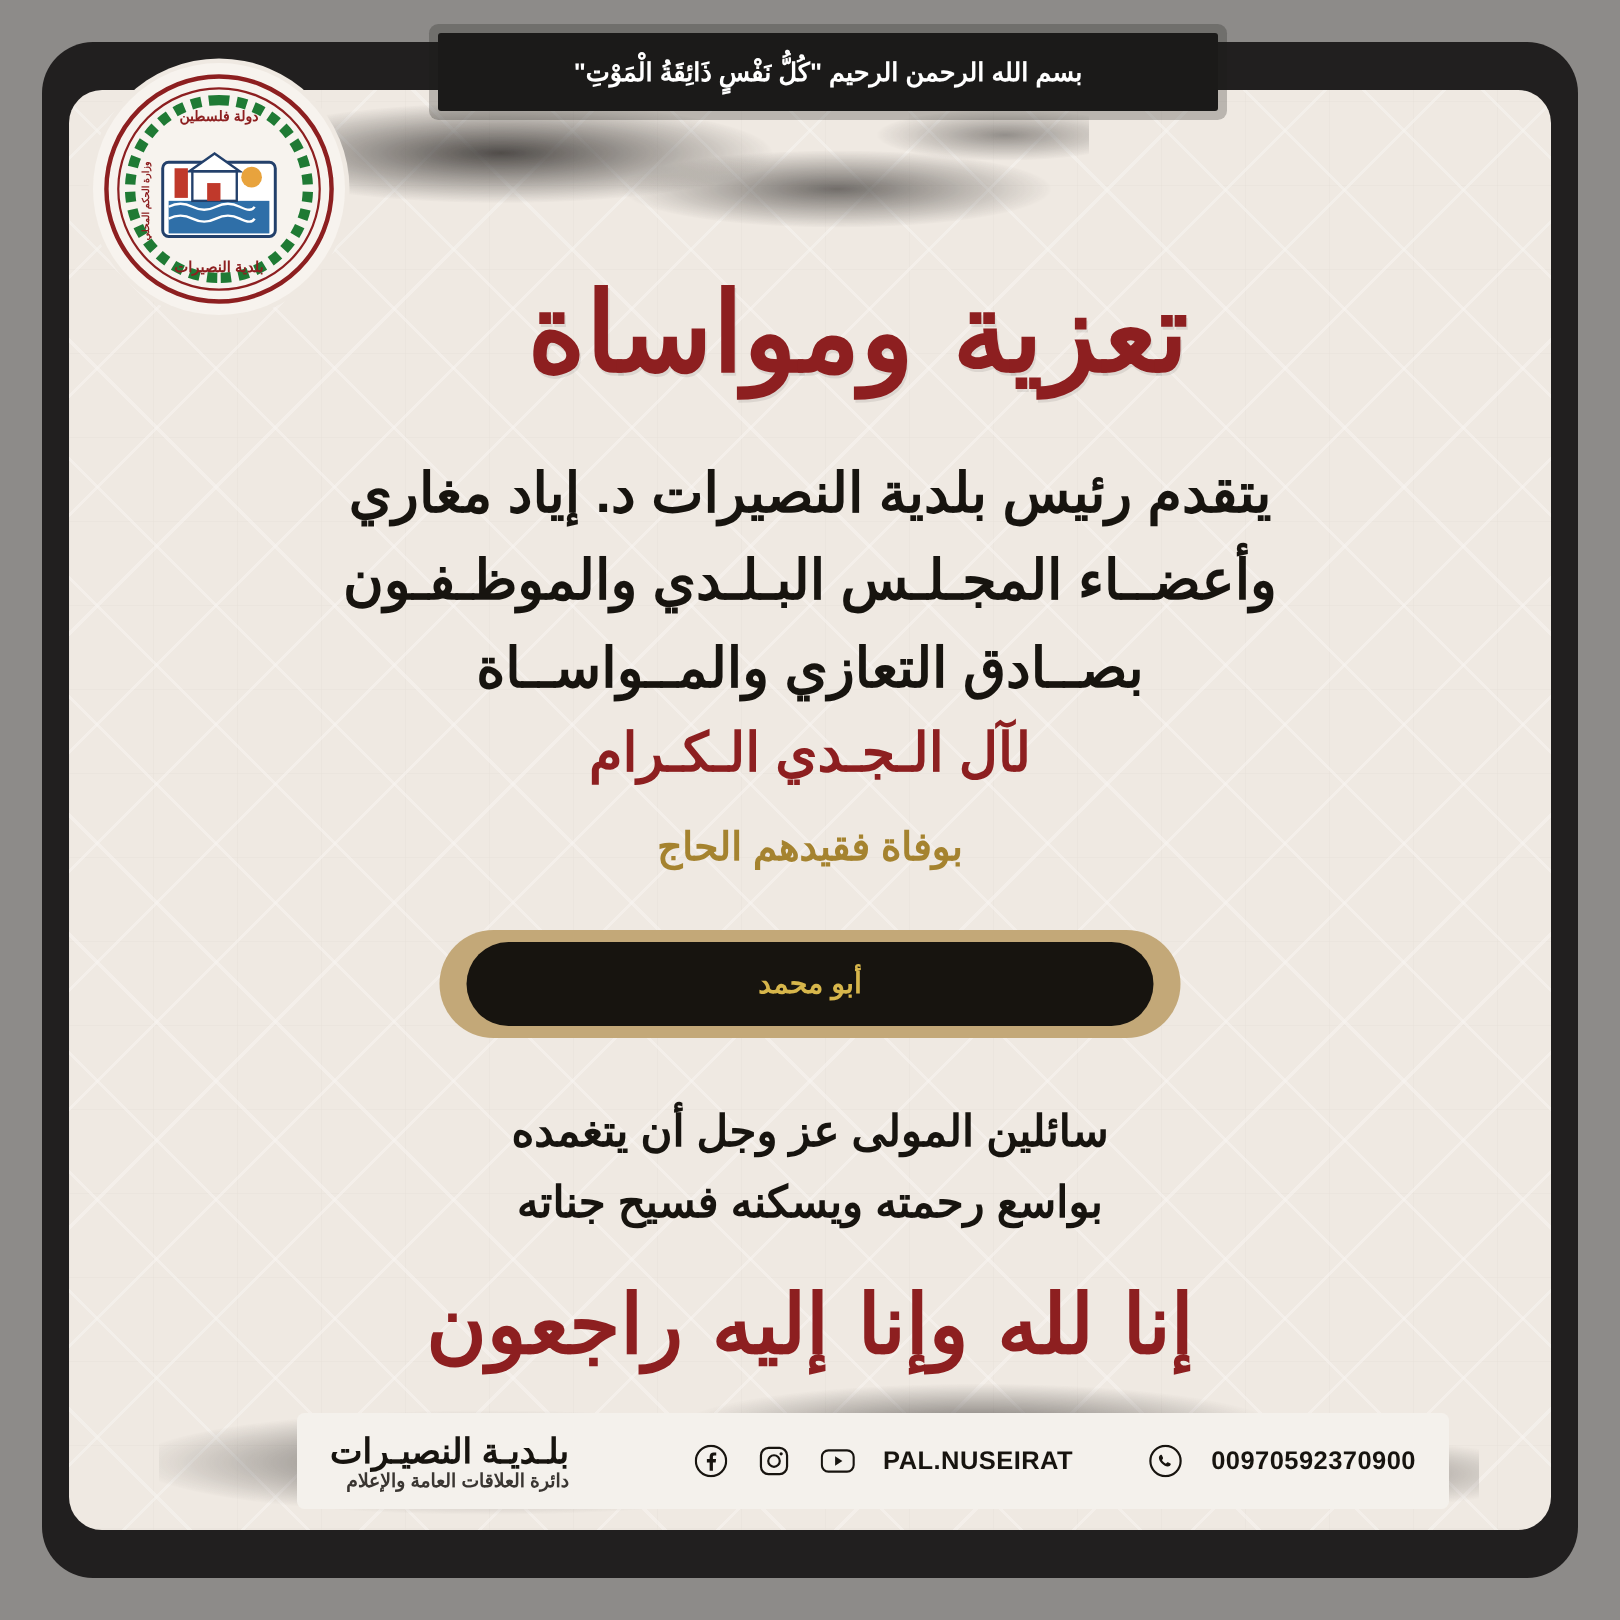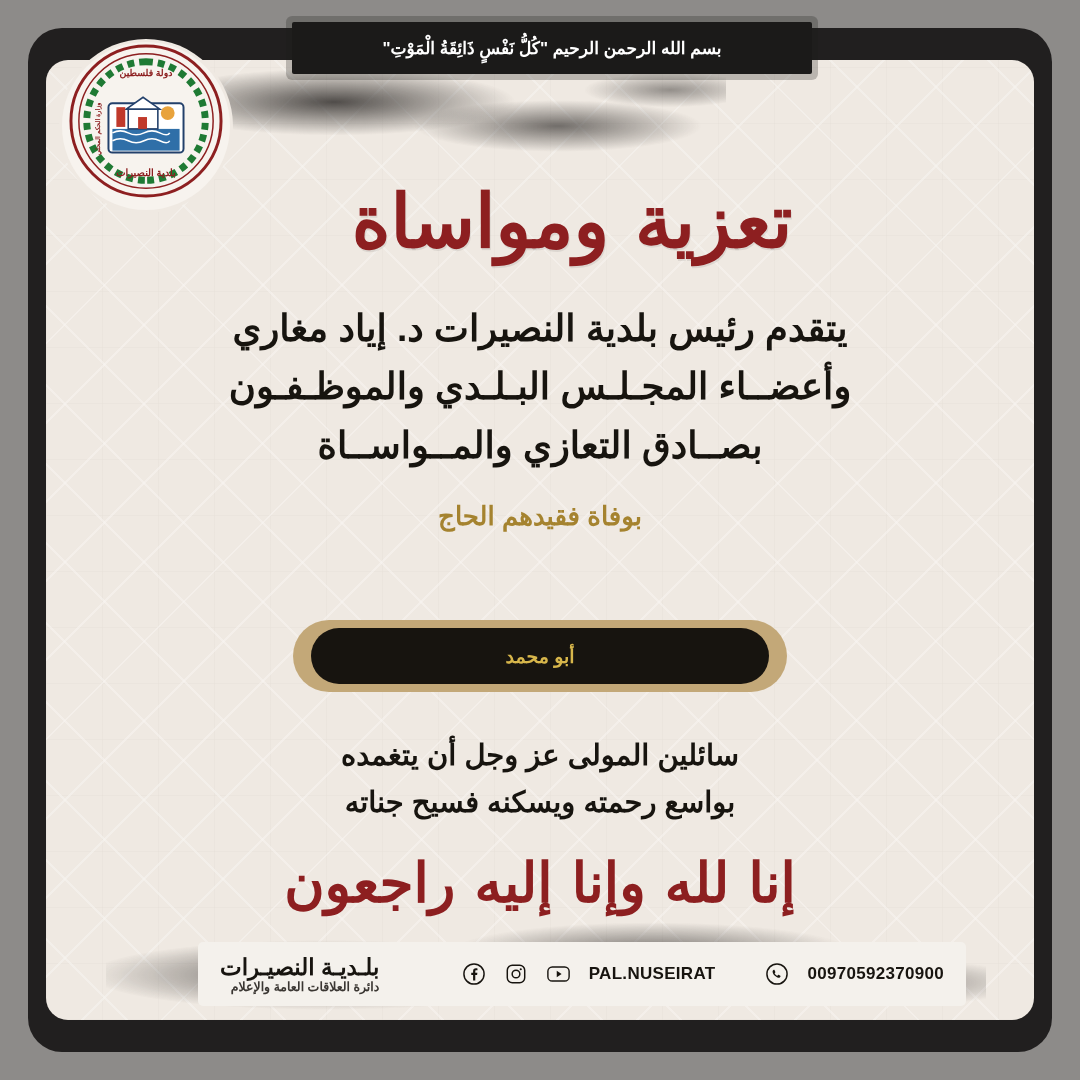--- a/index.html
+++ b/index.html
@@ -106,21 +106,21 @@
   .logo {
     position: absolute;
     left: 62px;
     top: 42px;
     width: 168px;
     height: 168px;
     border-radius: 50%;
     background: #f7f3ee;
     box-shadow: 0 0 0 3px #efe9e2;
     display: flex;
-    align-items: flex-start;
+    align-items: center;
     justify-content: center;
   }
   .logo svg { display:block; }
 
   
   .title-calligraphy {
     position: absolute;
     top: 118px;
     left: 0;
     width: 100%;
@@ -287,20 +287,21 @@
     <div class="pattern"></div>
     <div class="smudge top"></div>
     <div class="smudge bottom"></div>
 
     <div class="title-calligraphy">تعزية ومواساة</div>
 
     <div class="body-block">
       <div class="line-main">يتقدم رئيس بلدية النصيرات د. إياد مغاري</div>
       <div class="line-main">وأعضــاء المجـلـس البـلـدي والموظـفـون</div>
       <div class="line-main">بصــادق التعازي والمــواســاة</div>
+      <div class="line-red">لآل الـجـدي الـكـرام</div>
       <div class="line-gold">بوفاة فقيدهم الحاج</div>
     </div>
 
     <div class="name-pill">
       <div class="name-pill-inner">
         <span class="name-kunya">أبو محمد</span>
       </div>
     </div>
 
     <div class="dua-block">

